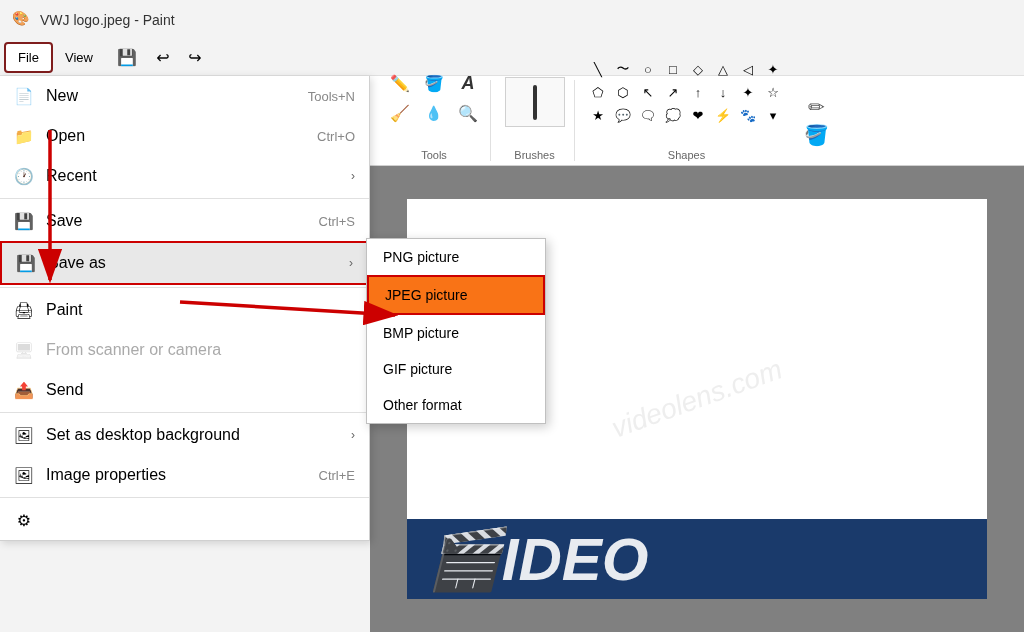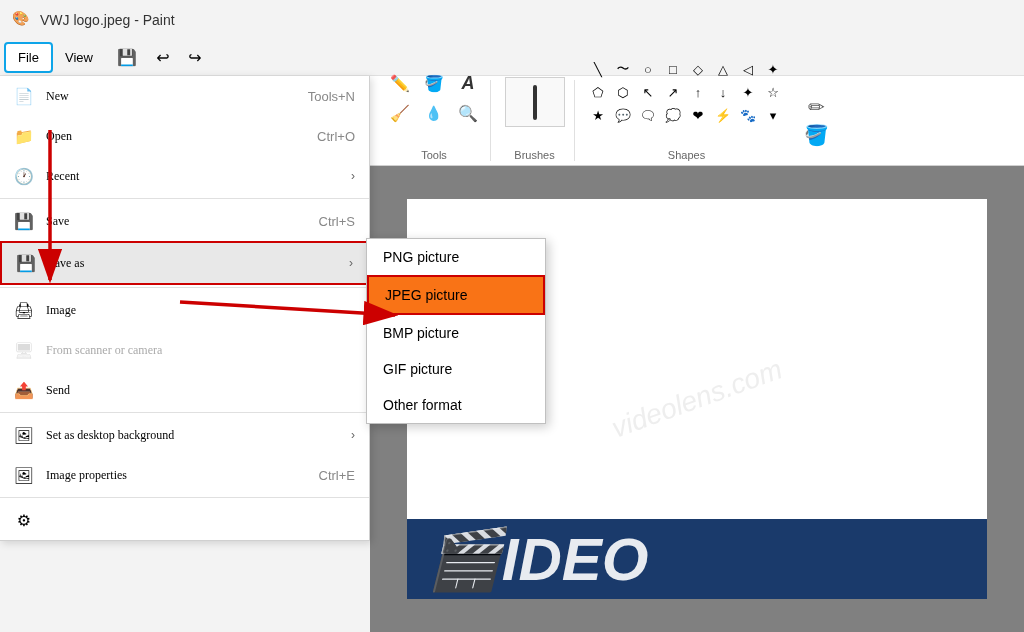--- a/index.html
+++ b/index.html
@@ -41,21 +41,21 @@
       border-bottom: 1px solid #e0e0e0;
     }
     .menu-item {
       padding: 6px 12px;
       cursor: pointer;
       border-radius: 4px;
       font-size: 13px;
     }
     .menu-item.active {
       background: #fff;
-      border: 2px solid #0ea5e9;
+      border: 2px solid #7f1d1d;
     }
     .ribbon-section {
       display: flex;
       flex-direction: column;
       align-items: center;
       justify-content: flex-end;
       padding: 0 8px;
       border-right: 1px solid #e0e0e0;
       gap: 2px;
     }
@@ -180,22 +180,21 @@
       width: 20px;
       height: 20px;
       display: flex;
       align-items: center;
       justify-content: center;
       font-size: 16px;
       flex-shrink: 0;
     }
     .file-menu-label {
       flex: 1;
-      font-size: 12px;
-      font-family: Liberation Serif, serif;
+      font-size: 16px;
     }
     .file-menu-shortcut {
       color: #888;
       font-size: 13px;
     }
     .file-menu-arrow {
       color: #666;
       font-size: 12px;
     }
     .menu-divider {
@@ -372,21 +371,21 @@
 
   <div class="file-menu-item highlighted">
     <div class="file-menu-icon">💾</div>
     <span class="file-menu-label">Save as</span>
     <span class="file-menu-arrow">›</span>
   </div>
   <div class="menu-divider"></div>
 
   <div class="file-menu-item">
     <div class="file-menu-icon">🖨</div>
-    <span class="file-menu-label">Image</span>
+    <span class="file-menu-label">Paint</span>
   </div>
 
   <div class="file-menu-item disabled">
     <div class="file-menu-icon" style="opacity:0.4;">🖥</div>
     <span class="file-menu-label">From scanner or camera</span>
   </div>
 
   <div class="file-menu-item">
     <div class="file-menu-icon">📤</div>
     <span class="file-menu-label">Send</span>

